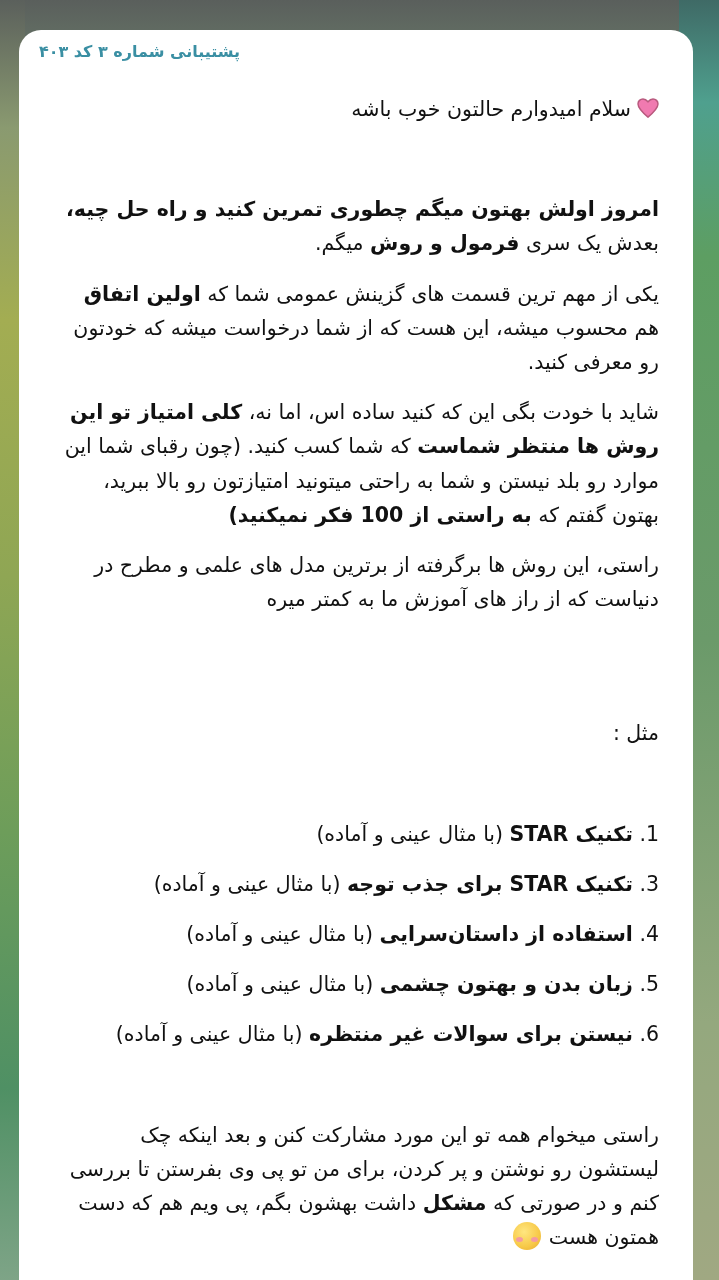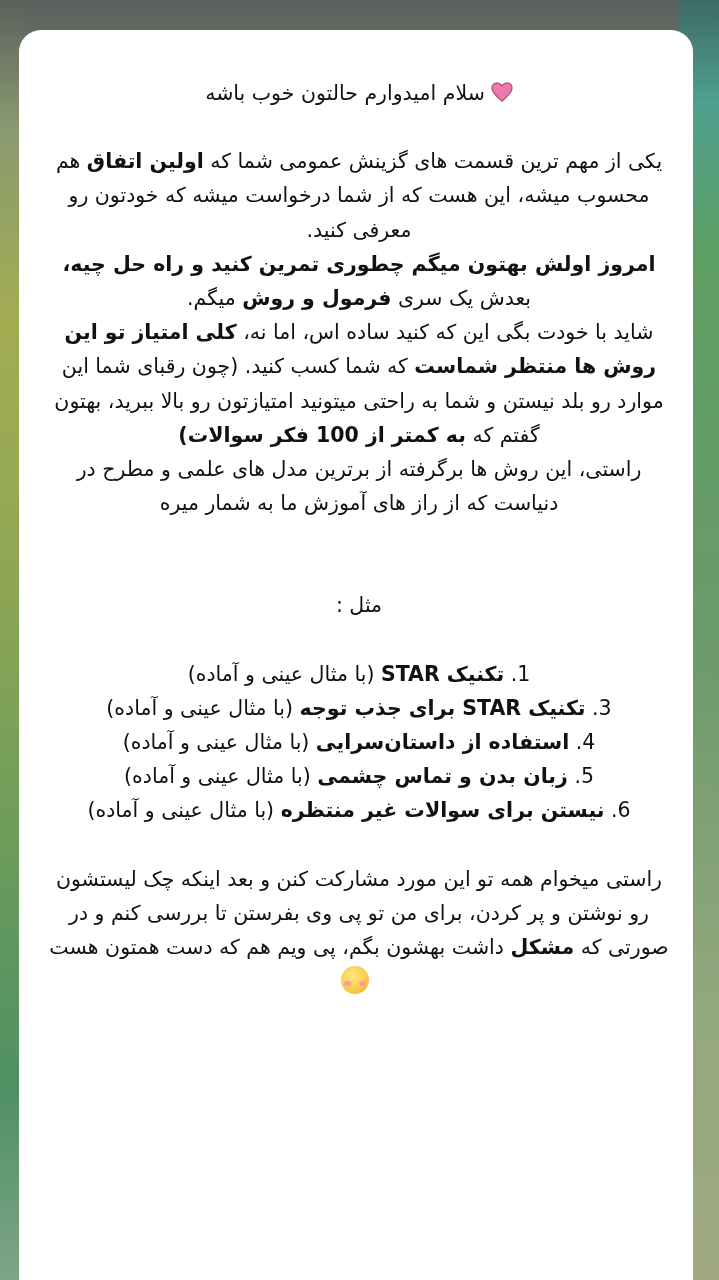--- a/index.html
+++ b/index.html
@@ -25,21 +25,21 @@
     position:absolute; top:12px; left:20px; right:auto;
     direction:rtl; color:#3a8fa3; font-size:16px; font-weight:bold;
     font-family: "DejaVu Sans", sans-serif;
   }
   .body-text {
     position:absolute; top:46px; left:24px; right:18px;
     direction:rtl; text-align:right; color:#111;
     font-size:20.5px; line-height:34.2px;
     font-family: "DejaVu Sans", sans-serif;
   }
-  .p { margin:0; white-space:normal;text-align:center; }
+  .p { margin:16px; white-space:normal; }
   .gap { height:34px; }
   b { font-weight:bold; }
   .heart {
     display:inline-block; width:22px; height:20px; position:relative; vertical-align:-2px; margin-left:6px;
   }
   .emoji-face {
     display:inline-block; width:28px; height:28px; border-radius:50%;
     background: radial-gradient(circle at 40% 35%, #ffe680 0%, #f7c948 60%, #e7a92c 100%);
     vertical-align:-6px; margin-right:8px; position:relative;
   }
@@ -53,53 +53,54 @@
     font-family: "Liberation Sans", sans-serif;
   }
 </style>
 </head>
 <body>
 
 <div class="bg-left"></div>
 <div class="bg-right"></div>
 
 <div class="bubble">
+  <div class="sender">پشتیبانی شماره ۳ کد ۴۰۳</div>
 
   <div class="body-text">
     <p class="p">
       <span class="heart">
         <svg width="22" height="20" viewBox="0 0 24 22">
             <path d="M12 21 C5 15 1 11 1 6.5 C1 3.5 3.5 1 6.5 1 C8.7 1 10.5 2.3 12 4.2 C13.5 2.3 15.3 1 17.5 1 C20.5 1 23 3.5 23 6.5 C23 11 19 15 12 21 Z" fill="#f07ab0" stroke="#b85a7e" stroke-width="1.6"></path>
           </svg>
       </span><span>سلام  امیدوارم حالتون خوب باشه</span>
     </p>
     <div class="gap"></div>
 
     <p class="p">
+      <b>امروز اولش بهتون میگم چطوری تمرین کنید و راه حل چیه،</b><span> بعدش یک سری </span><b>فرمول و روش</b><span> میگم.</span>
+    </p>
+    <p class="p">
       <span>یکی از مهم ترین قسمت های گزینش عمومی شما که </span><b>اولین اتفاق</b><span> هم محسوب میشه، این هست که از شما درخواست میشه که خودتون رو معرفی کنید.</span>
     </p>
     <p class="p">
-      <b>امروز اولش بهتون میگم چطوری تمرین کنید و راه حل چیه،</b><span> بعدش یک سری </span><b>فرمول و روش</b><span> میگم.</span>
+      <span>شاید با خودت بگی این که کنید ساده اس، اما نه، </span><b>کلی امتیاز تو این روش ها منتظر شماست</b><span> که شما کسب کنید. (چون رقبای شما این موارد رو بلد نیستن و شما به راحتی میتونید امتیازتون رو بالا ببرید، بهتون گفتم که </span><b>به راستی از 100 فکر نمیکنید)</b>
     </p>
-    <p class="p">
-      <span>شاید با خودت بگی این که کنید ساده اس، اما نه، </span><b>کلی امتیاز تو این روش ها منتظر شماست</b><span> که شما کسب کنید. (چون رقبای شما این موارد رو بلد نیستن و شما به راحتی میتونید امتیازتون رو بالا ببرید، بهتون گفتم که </span><b>به کمتر از 100 فکر سوالات)</b>
-    </p>
-    <p class="p">راستی، این روش ها برگرفته از برترین مدل های علمی و مطرح در دنیاست که از راز های آموزش ما به شمار میره</p>
+    <p class="p">راستی، این روش ها برگرفته از برترین مدل های علمی و مطرح در دنیاست که از راز های آموزش ما به کمتر میره</p>
     <div class="gap"></div>
 
     <div class="gap"></div>
 
     <p class="p">مثل :</p>
     <div class="gap"></div>
 
     <div>
       <p class="p"><span>1.</span> <b>تکنیک STAR</b><span> (با مثال عینی و آماده)</span></p>
       <p class="p"><span>3.</span> <b>تکنیک STAR برای جذب توجه</b><span> (با مثال عینی و آماده)</span></p>
       <p class="p"><span>4.</span> <b>استفاده از داستان‌سرایی</b><span> (با مثال عینی و آماده)</span></p>
-      <p class="p"><span>5.</span> <b>زبان بدن و تماس چشمی</b><span> (با مثال عینی و آماده)</span></p>
+      <p class="p"><span>5.</span> <b>زبان بدن و بهتون چشمی</b><span> (با مثال عینی و آماده)</span></p>
       <p class="p"><span>6.</span> <b>نیستن برای سوالات غیر منتظره</b><span> (با مثال عینی و آماده)</span></p>
     </div>
     <div class="gap"></div>
 
     <p class="p">
       <span>راستی میخوام همه تو این مورد مشارکت کنن و بعد اینکه چک لیستشون رو نوشتن و پر کردن، برای من تو پی وی بفرستن تا بررسی کنم و در صورتی که </span><b>مشکل</b><span> داشت بهشون بگم، پی ویم هم که دست همتون هست</span><span class="emoji-face"></span>
     </p>
   </div>
 
   <div class="time">03:18</div>

